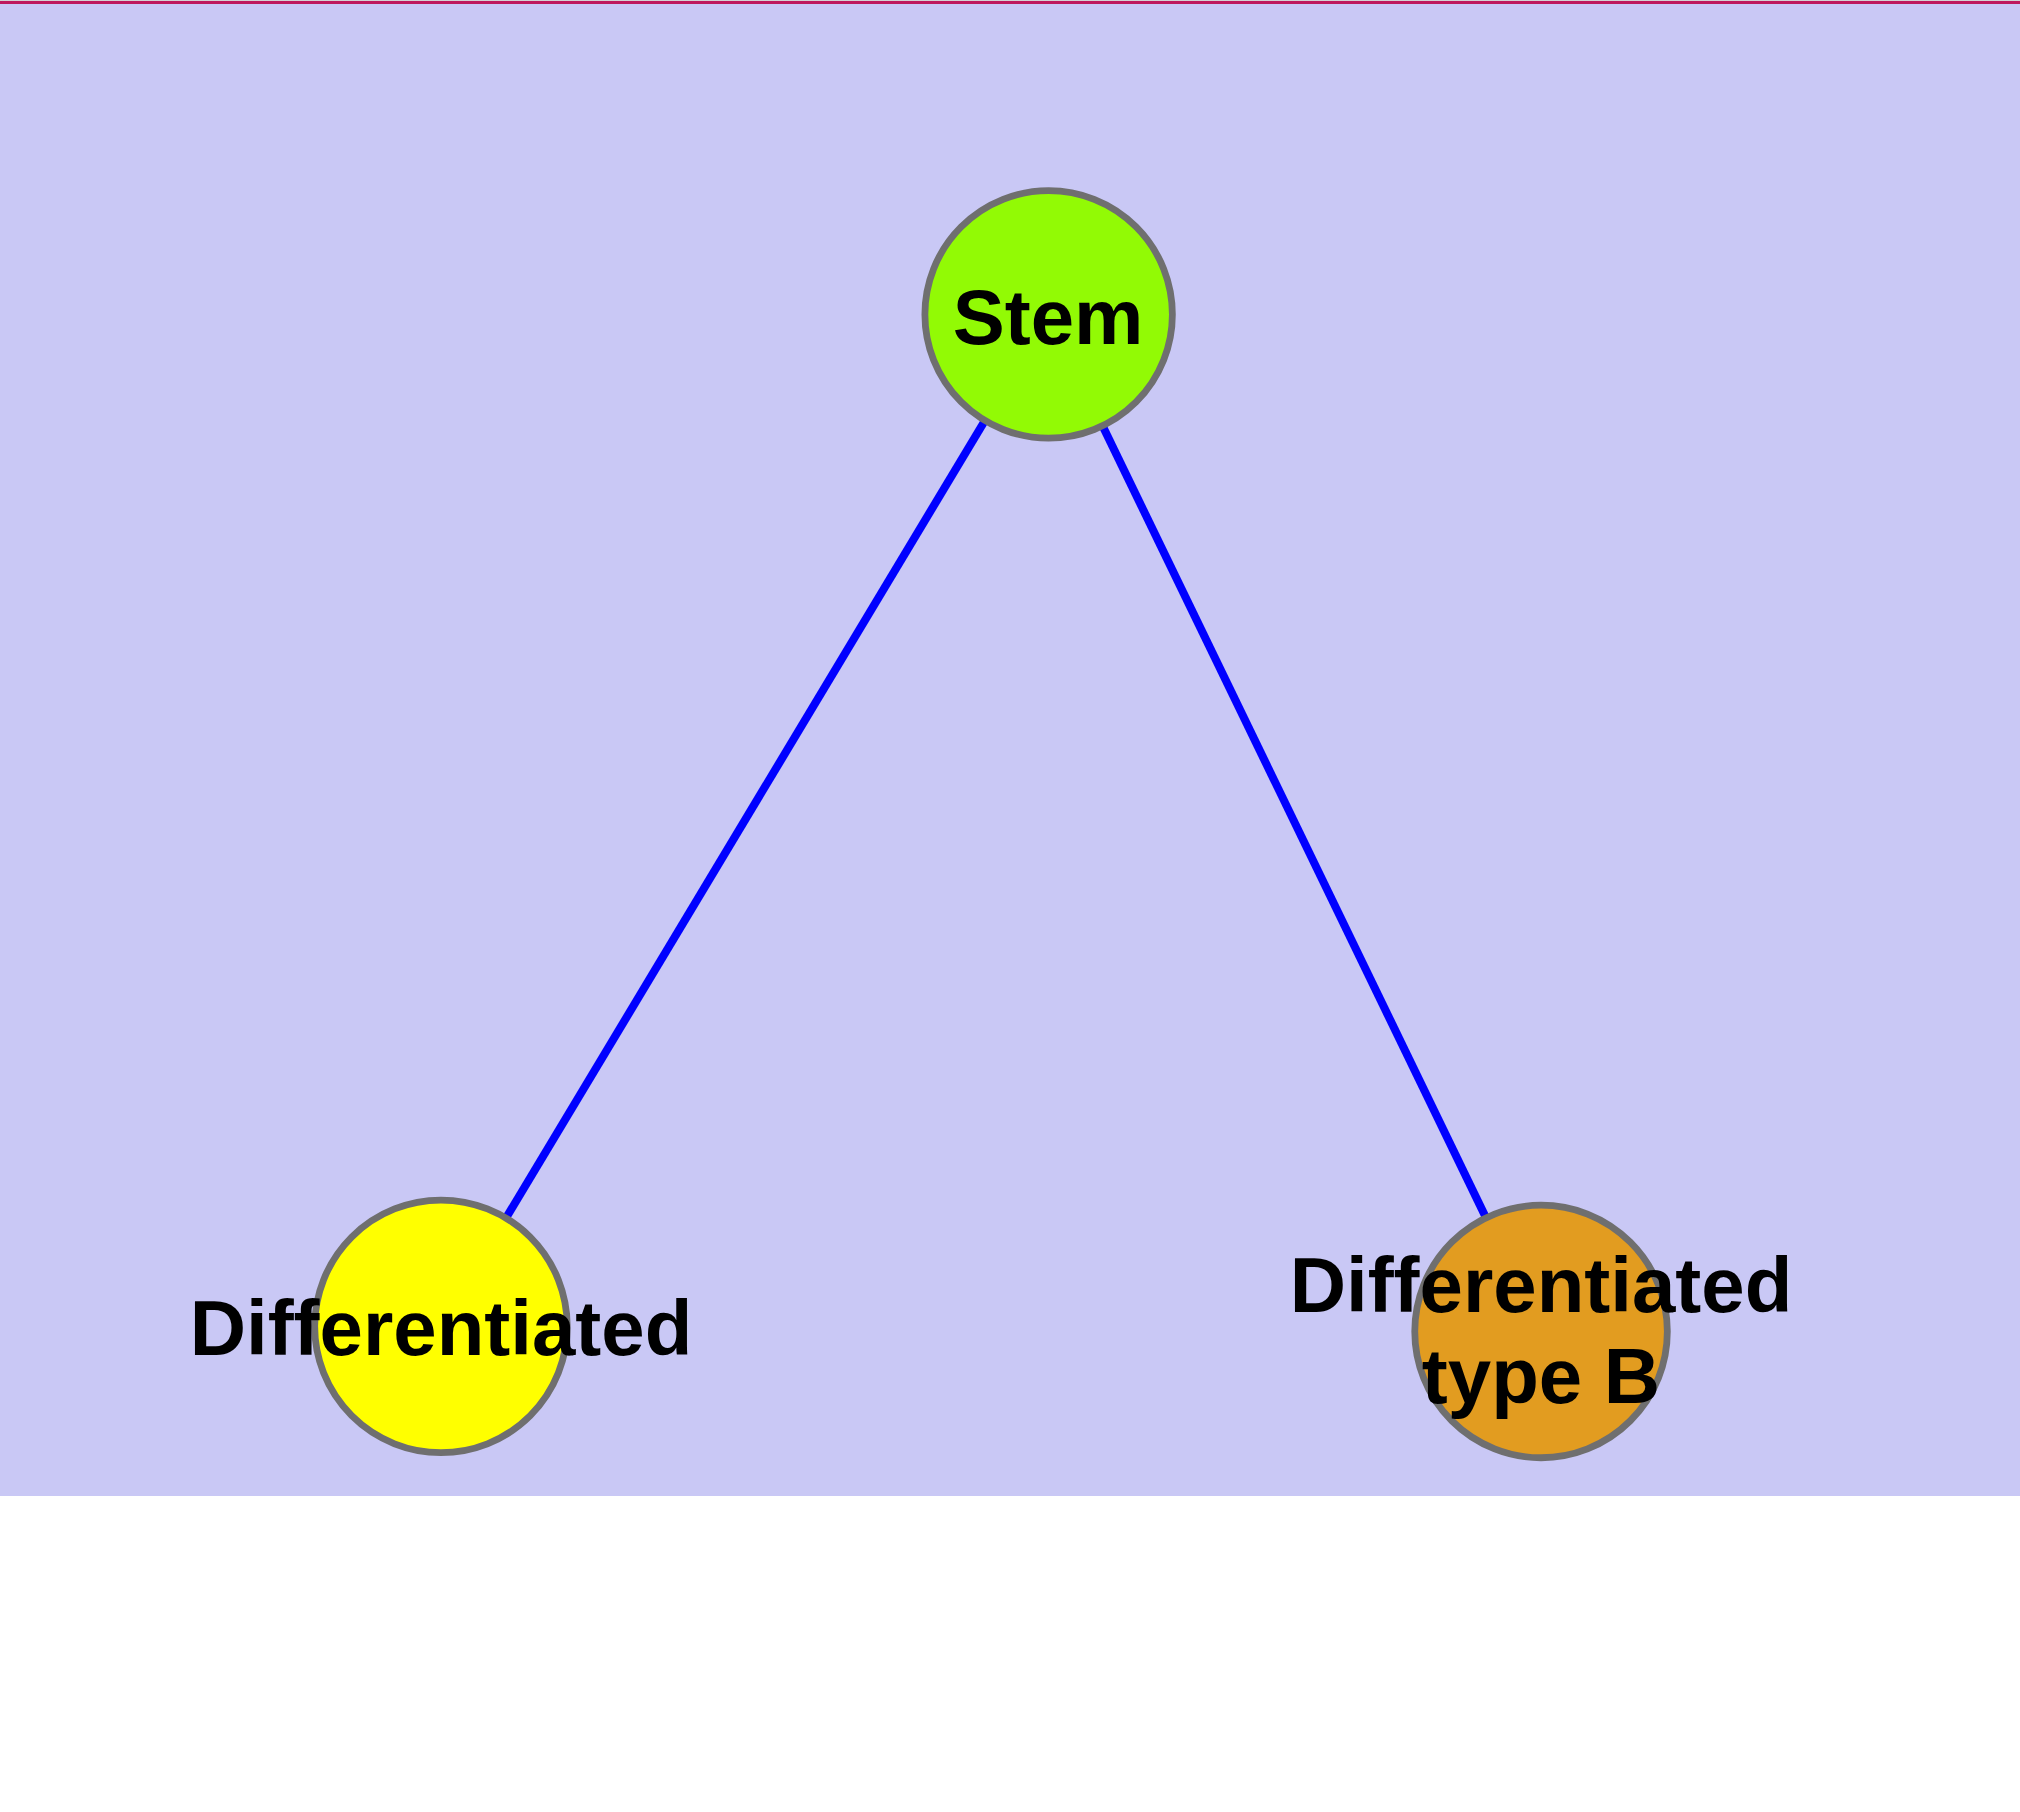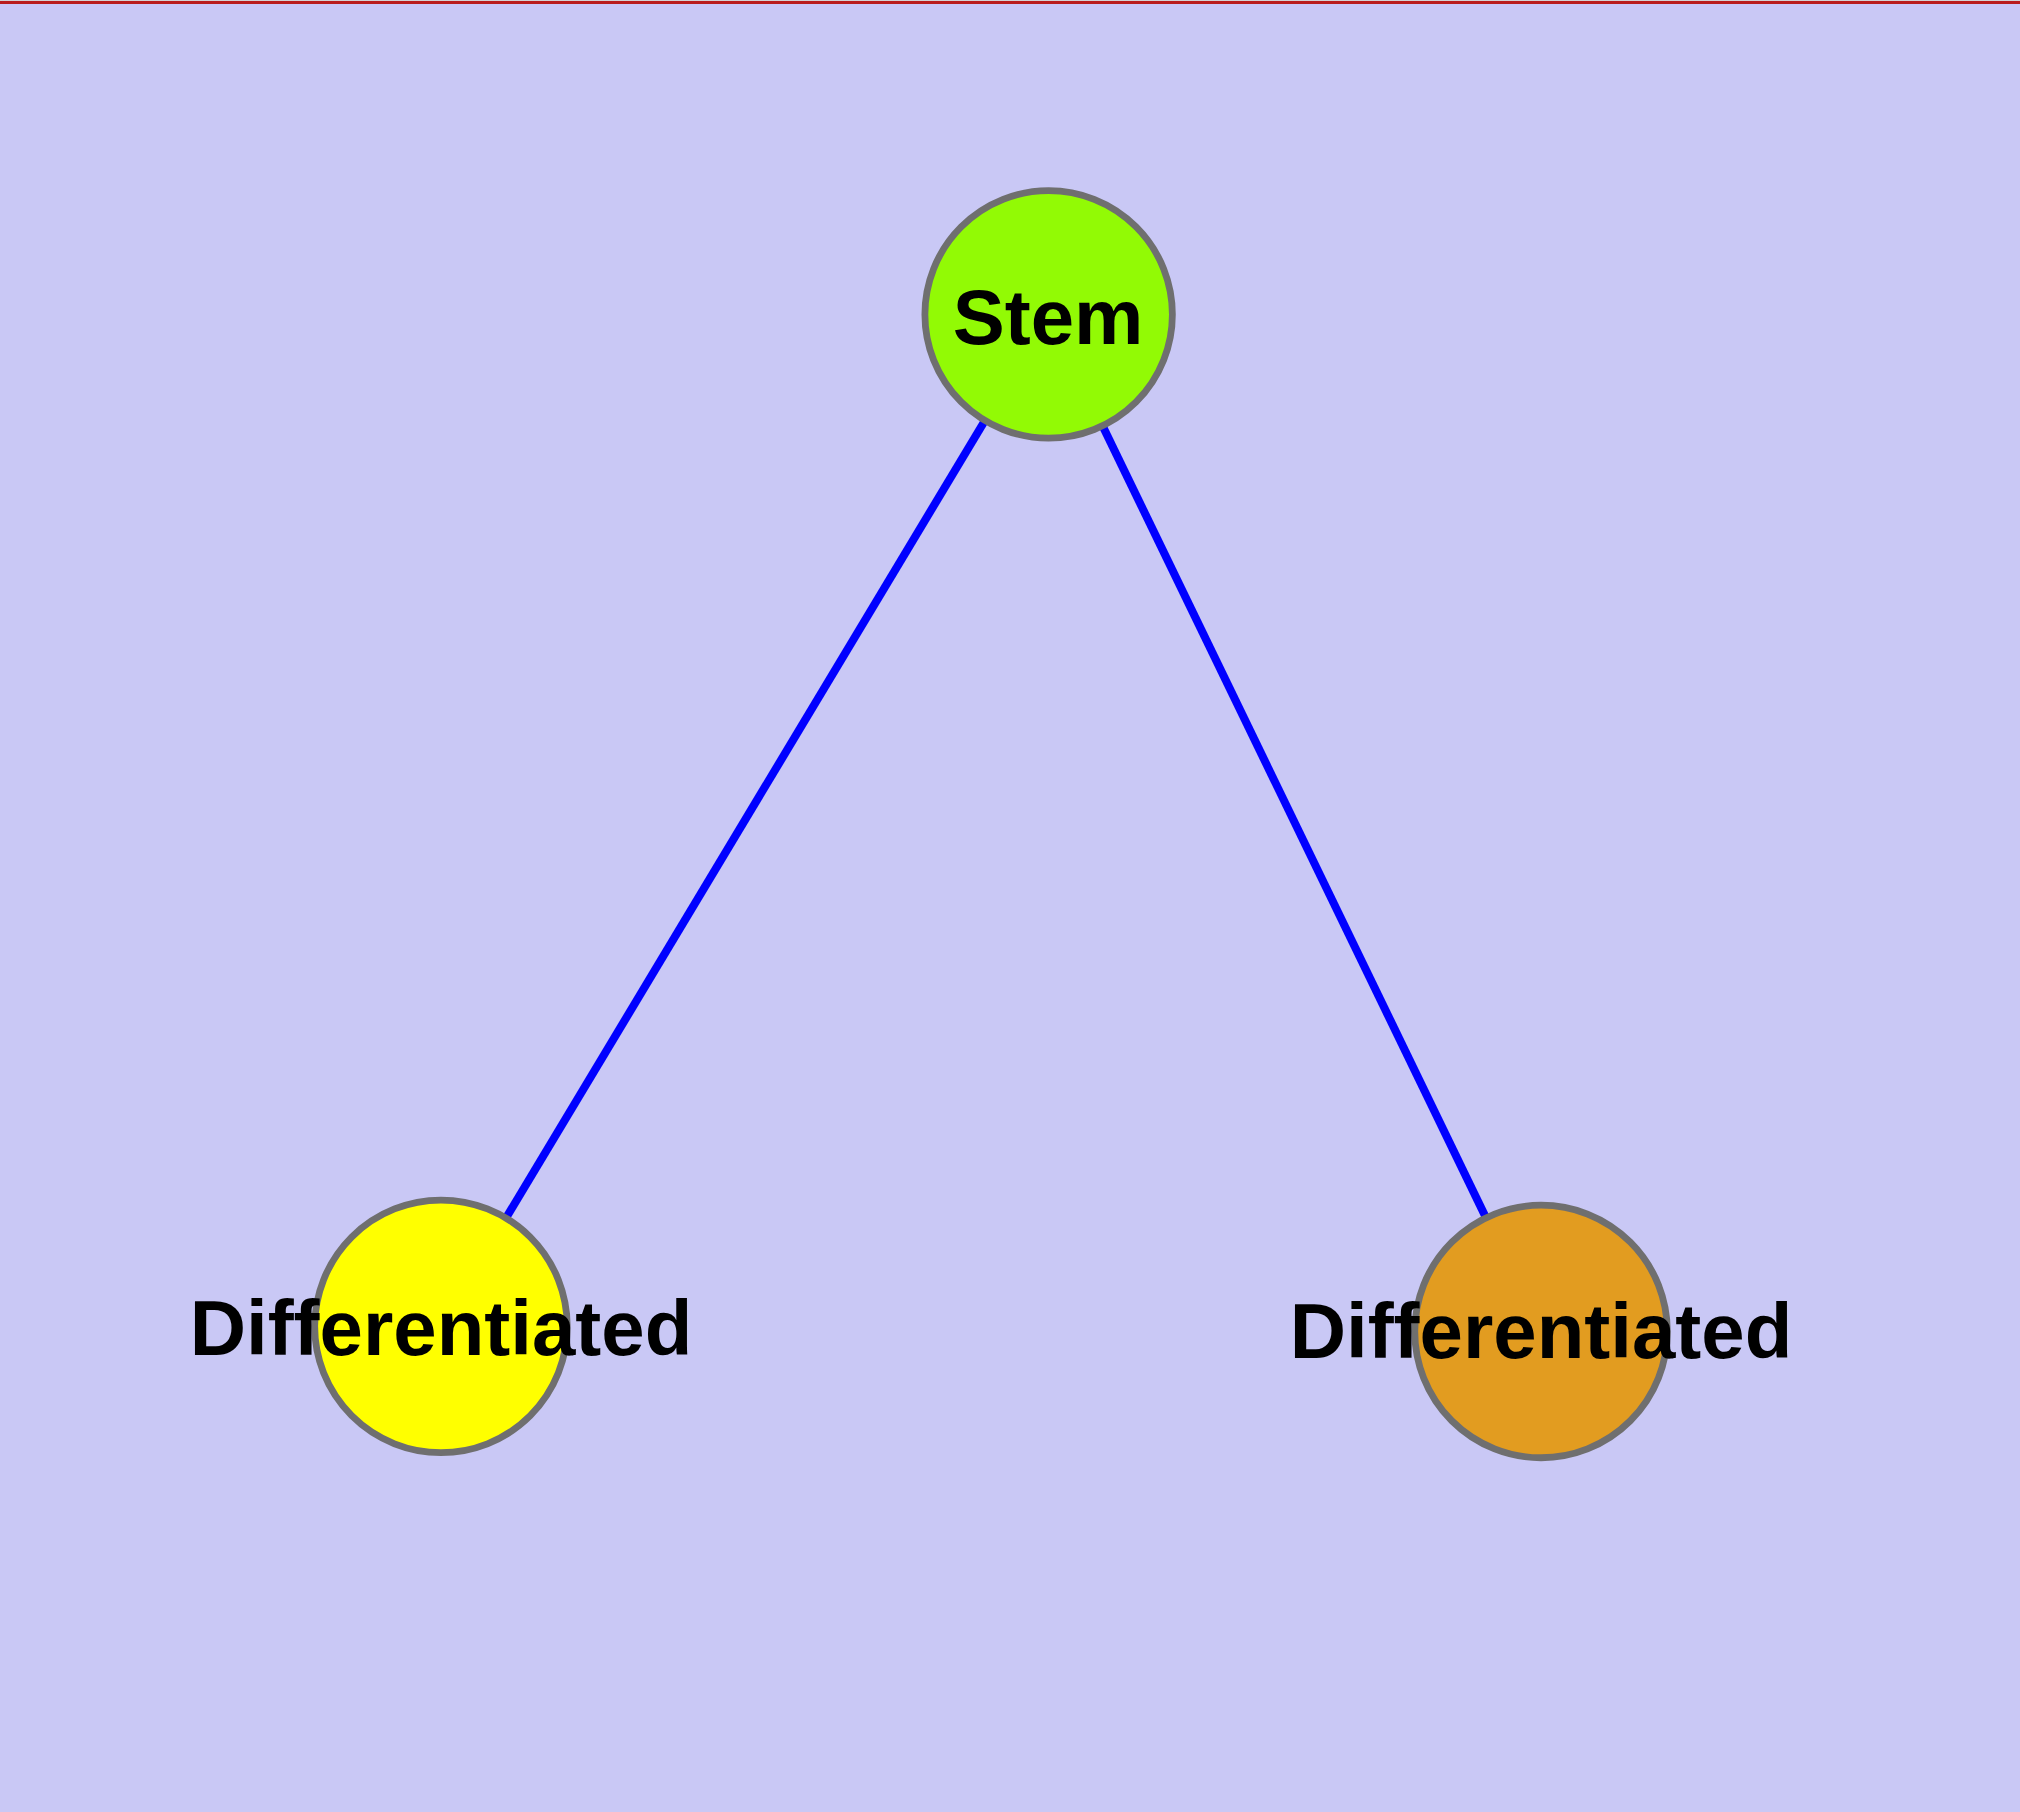--- a/index.html
+++ b/index.html
@@ -4,22 +4,22 @@
 <style>
   html, body {
     margin: 0;
     padding: 0;
     background: #ffffff;
     font-family: "Liberation Sans", "DejaVu Sans", sans-serif;
   }
   .stage {
     position: relative;
     width: 2021px;
-    height: 1812px;
-    background: #b91c1c;
+    height: 1496px;
+    background: #be185d;
     overflow: hidden;
   }
   .top-hairline {
     position: absolute;
     left: 0; top: 0;
     width: 2021px; height: 0.8px;
     background: #d2d2d2;
   }
   .canvas-bg {
     position: absolute;
@@ -75,16 +75,17 @@
   <div class="node-label" style="left:1048px; top:317px;">
     <span>Stem</span>
   </div>
 
   <div class="node-label" style="left:441px; top:1328px;">
     <span>Differentiated</span>
   </div>
 
   <div class="node-label" style="left:1541px; top:1331px;">
     <span>Differentiated</span>
+    <span>type B</span>
   </div>
 
 </div>
 
 
 </body></html>

